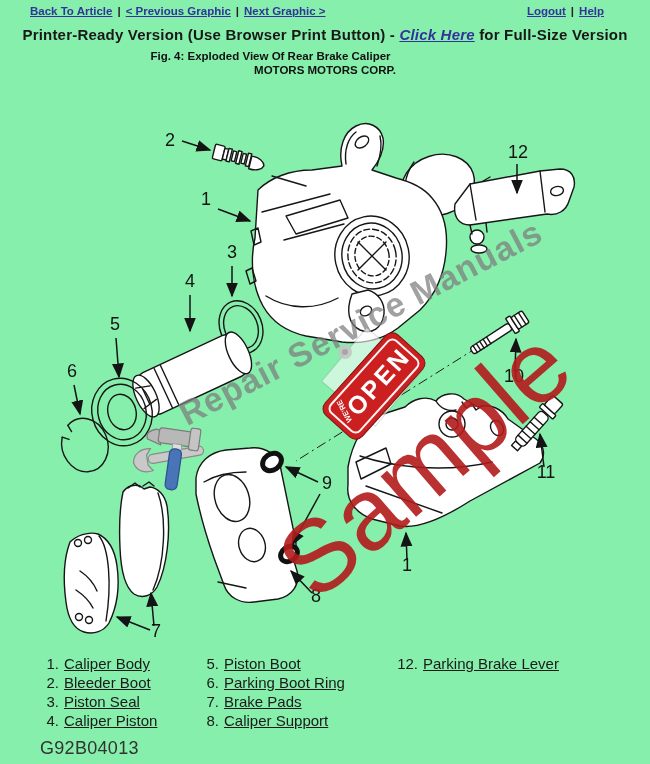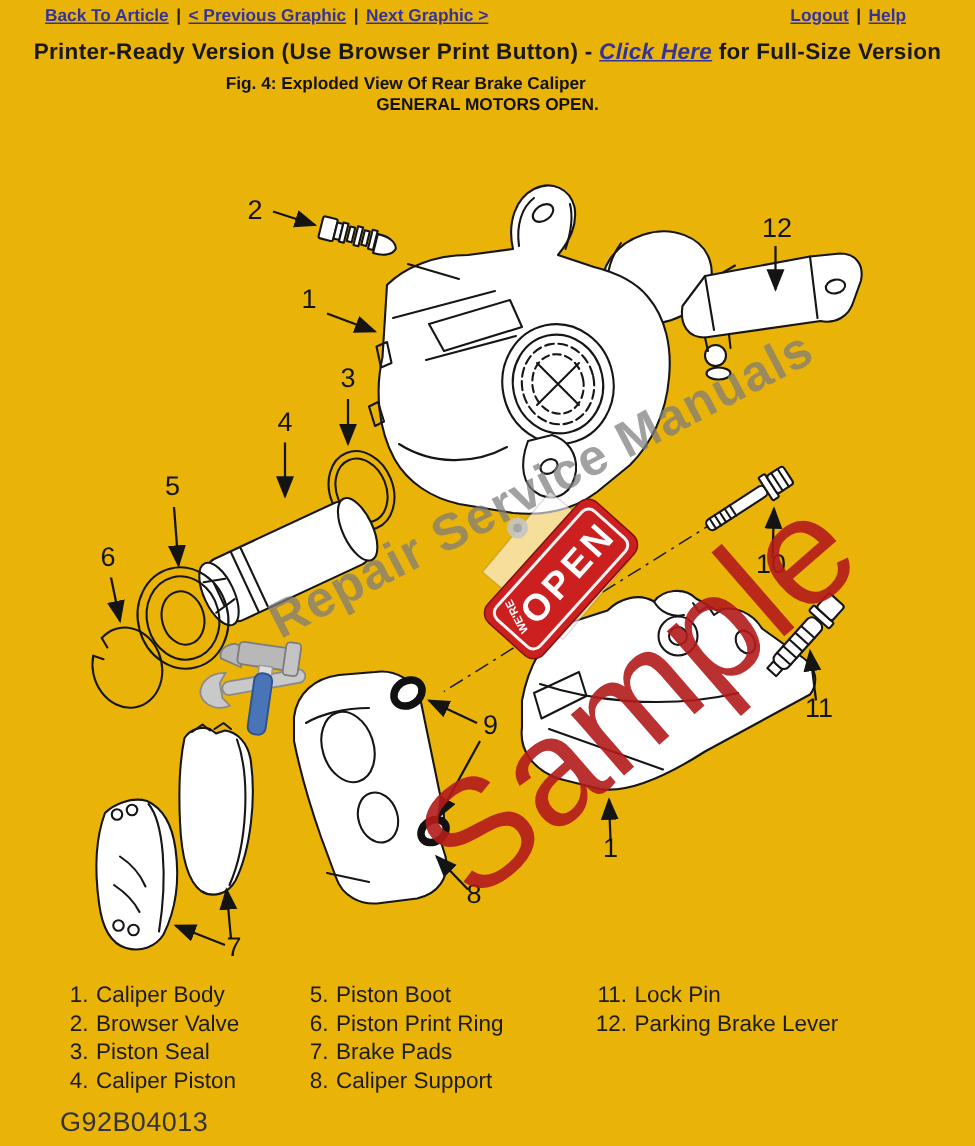--- a/index.html
+++ b/index.html
@@ -1,41 +1,41 @@
 <!DOCTYPE html>
 <html style="--link: #333399; --sample-red: #b31b1b; --wm-gray: #7d7d7d; --sign-red: #cc2020; --logo-blue: #4a74b8;"><head>
 <meta charset="utf-8">
 <style>
   :root{
     --link:#333399; --ink:#161616; --sample-red:#b31b1b; --wm-gray:#7d7d7d;
     --sign-red:#cc2020; --logo-blue:#4a74b8;
   }
   html,body{margin:0;padding:0;background:#fff;}
-  .page{position:relative;width:650px;height:764px;background:#eab308;overflow:hidden;
+  .page{position:relative;width:650px;height:764px;background:#86efac;overflow:hidden;
         font-family:"Liberation Sans",sans-serif;color:#181818;}
   
   .nav{position:absolute;top:5px;left:30px;right:46px;display:flex;justify-content:space-between;
        font-size:11.5px;font-weight:bold;}
   .nav a{color:var(--link);text-decoration:underline;cursor:pointer;}
   .sep{color:#222;margin:0 5px;font-weight:bold;}
   .navgroup{white-space:nowrap;}
   
   .title{position:absolute;top:26px;left:0;width:650px;text-align:center;font-size:15px;
          font-weight:bold;letter-spacing:.2px;color:#181818;white-space:nowrap;}
   .title a{color:var(--link);text-decoration:underline;cursor:pointer;font-style:italic;}
   .figcap{position:absolute;top:50px;left:0;width:541px;text-align:center;font-size:11.5px;font-weight:bold;color:#111;}
   .company{position:absolute;top:64px;left:0;width:650px;text-align:center;font-size:11.5px;font-weight:bold;color:#111;}
   
   svg.diagram{position:absolute;top:90px;left:0;}
   svg .ln{stroke:var(--ink);stroke-width:1.4;fill:none;stroke-linecap:round;stroke-linejoin:round;}
   svg .fw{stroke:var(--ink);stroke-width:1.4;fill:#fff;stroke-linejoin:round;}
   svg .callout{font-size:18px;fill:#141414;text-anchor:middle;font-family:"Liberation Sans",sans-serif;}
   svg .arrow{stroke:#141414;stroke-width:1.5;fill:none;}
   
-  .legend{position:absolute;top:654px;left:44px;display:flex;font-size:15px;color:#1b1b1b;}
+  .legend{position:absolute;top:654px;left:44px;display:flex;font-size:15px;color:#1b1b1b;text-decoration:underline;}
   .legend .col{line-height:19px;white-space:nowrap;}
   .legend .c1{width:160px;} .legend .c2{width:188px;}
   .legend .num{display:inline-block;text-align:right;margin-right:5px;}
   .legend .c1 .num,.legend .c2 .num{width:15px;}
   .legend .c3 .num{width:26px;}
   .figcode{position:absolute;top:738px;left:40px;font-size:18px;color:#333;letter-spacing:.3px;}
 </style>
 </head>
 <body>
 
@@ -45,21 +45,21 @@
     <span class="navgroup">
       <a>Back To Article</a><span class="sep">|</span><a>&lt; Previous Graphic</a><span class="sep">|</span><a>Next Graphic &gt;</a>
     </span>
     <span class="navgroup">
       <a>Logout</a><span class="sep">|</span><a>Help</a>
     </span>
   </div>
 
   <div class="title"><span>Printer-Ready Version (Use Browser Print Button) - </span><a>Click Here</a><span> for Full-Size Version</span></div>
   <div class="figcap">Fig. 4: Exploded View Of Rear Brake Caliper</div>
-  <div class="company">GENERAL MOTORS OPEN.</div>
+  <div class="company">MOTORS MOTORS CORP.</div>
 
   <svg class="diagram" width="650" height="575" viewBox="0 0 650 575">
     <defs>
       <marker id="ah" markerWidth="11" markerHeight="9" refX="9" refY="4" orient="auto">
         <path d="M0,0 L10,4 L0,8 z" fill="#141414"></path>
       </marker>
     </defs>
 
     <g stroke="#1c1c1c" stroke-width="1" fill="none" stroke-dasharray="10 4 2 4">
       <path d="M 478 257 L 296 371"></path>
@@ -244,30 +244,29 @@
         <rect x="325.5" y="276.5" width="97" height="39" rx="6" fill="none" stroke="#ffffff" stroke-width="2" opacity="0.95"></rect>
         <text x="380" y="305" text-anchor="middle" font-size="25" font-weight="bold" letter-spacing="2.5" fill="#ffffff">OPEN</text>
         <text x="336" y="293" text-anchor="middle" font-size="7.5" font-weight="bold" fill="#ffffff" transform="rotate(-70 336 291)">WE'RE</text>
       </g>
     </g>
   </svg>
 
   <div class="legend">
     <div class="col c1">
       <div><span class="num">1.</span><span>Caliper Body</span></div>
-      <div><span class="num">2.</span><span>Browser Valve</span></div>
+      <div><span class="num">2.</span><span>Bleeder Boot</span></div>
       <div><span class="num">3.</span><span>Piston Seal</span></div>
       <div><span class="num">4.</span><span>Caliper Piston</span></div>
     </div>
     <div class="col c2">
       <div><span class="num">5.</span><span>Piston Boot</span></div>
-      <div><span class="num">6.</span><span>Piston Print Ring</span></div>
+      <div><span class="num">6.</span><span>Parking Boot Ring</span></div>
       <div><span class="num">7.</span><span>Brake Pads</span></div>
       <div><span class="num">8.</span><span>Caliper Support</span></div>
     </div>
     <div class="col c3">
-      <div><span class="num">11.</span><span>Lock Pin</span></div>
       <div><span class="num">12.</span><span>Parking Brake Lever</span></div>
     </div>
   </div>
 
   <div class="figcode">G92B04013</div>
 </div>
 
 </body></html>

